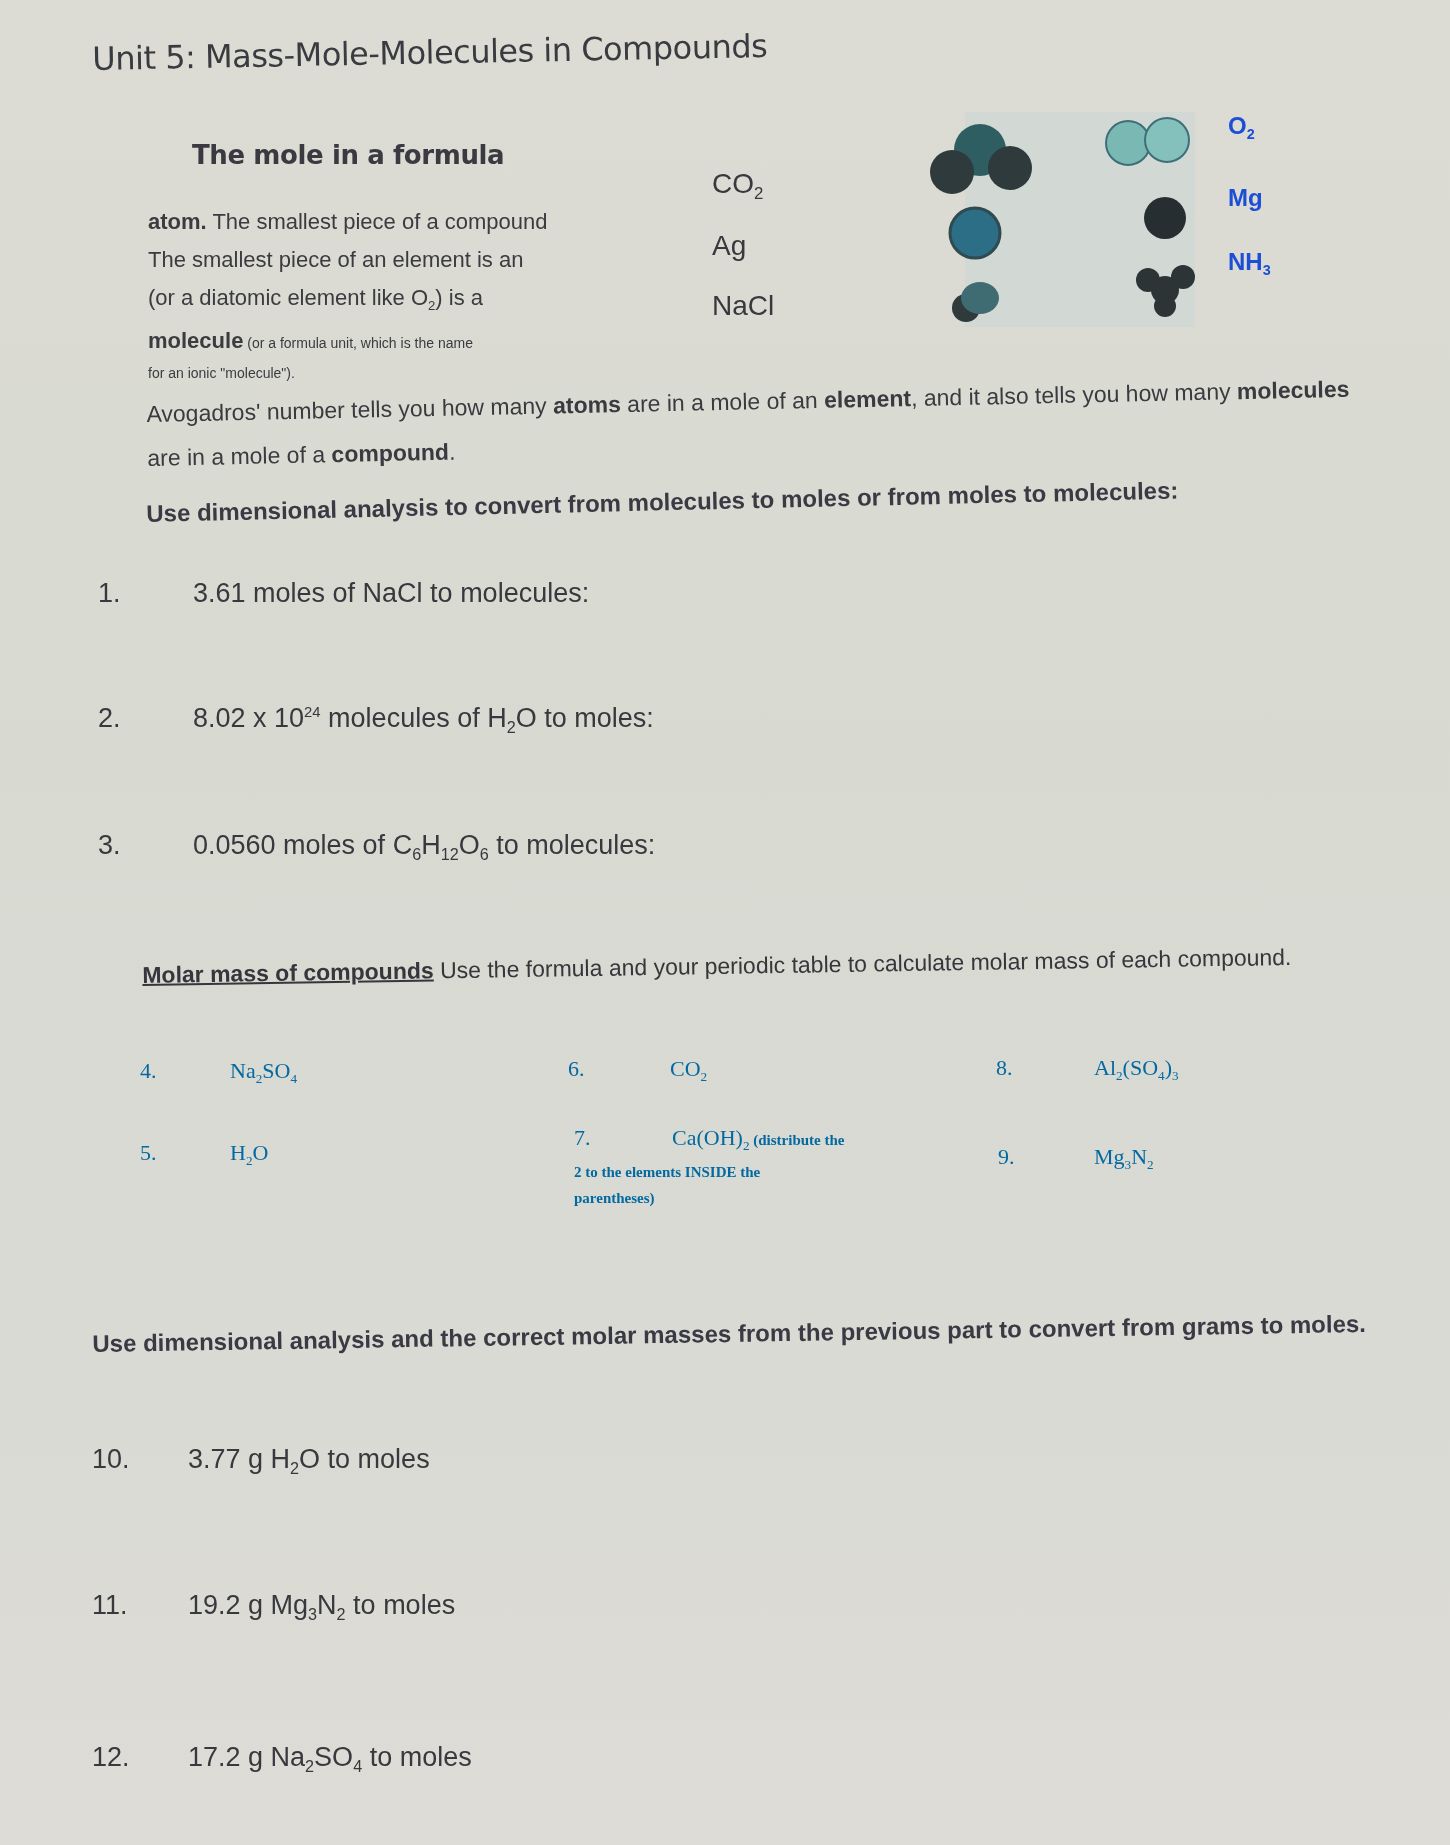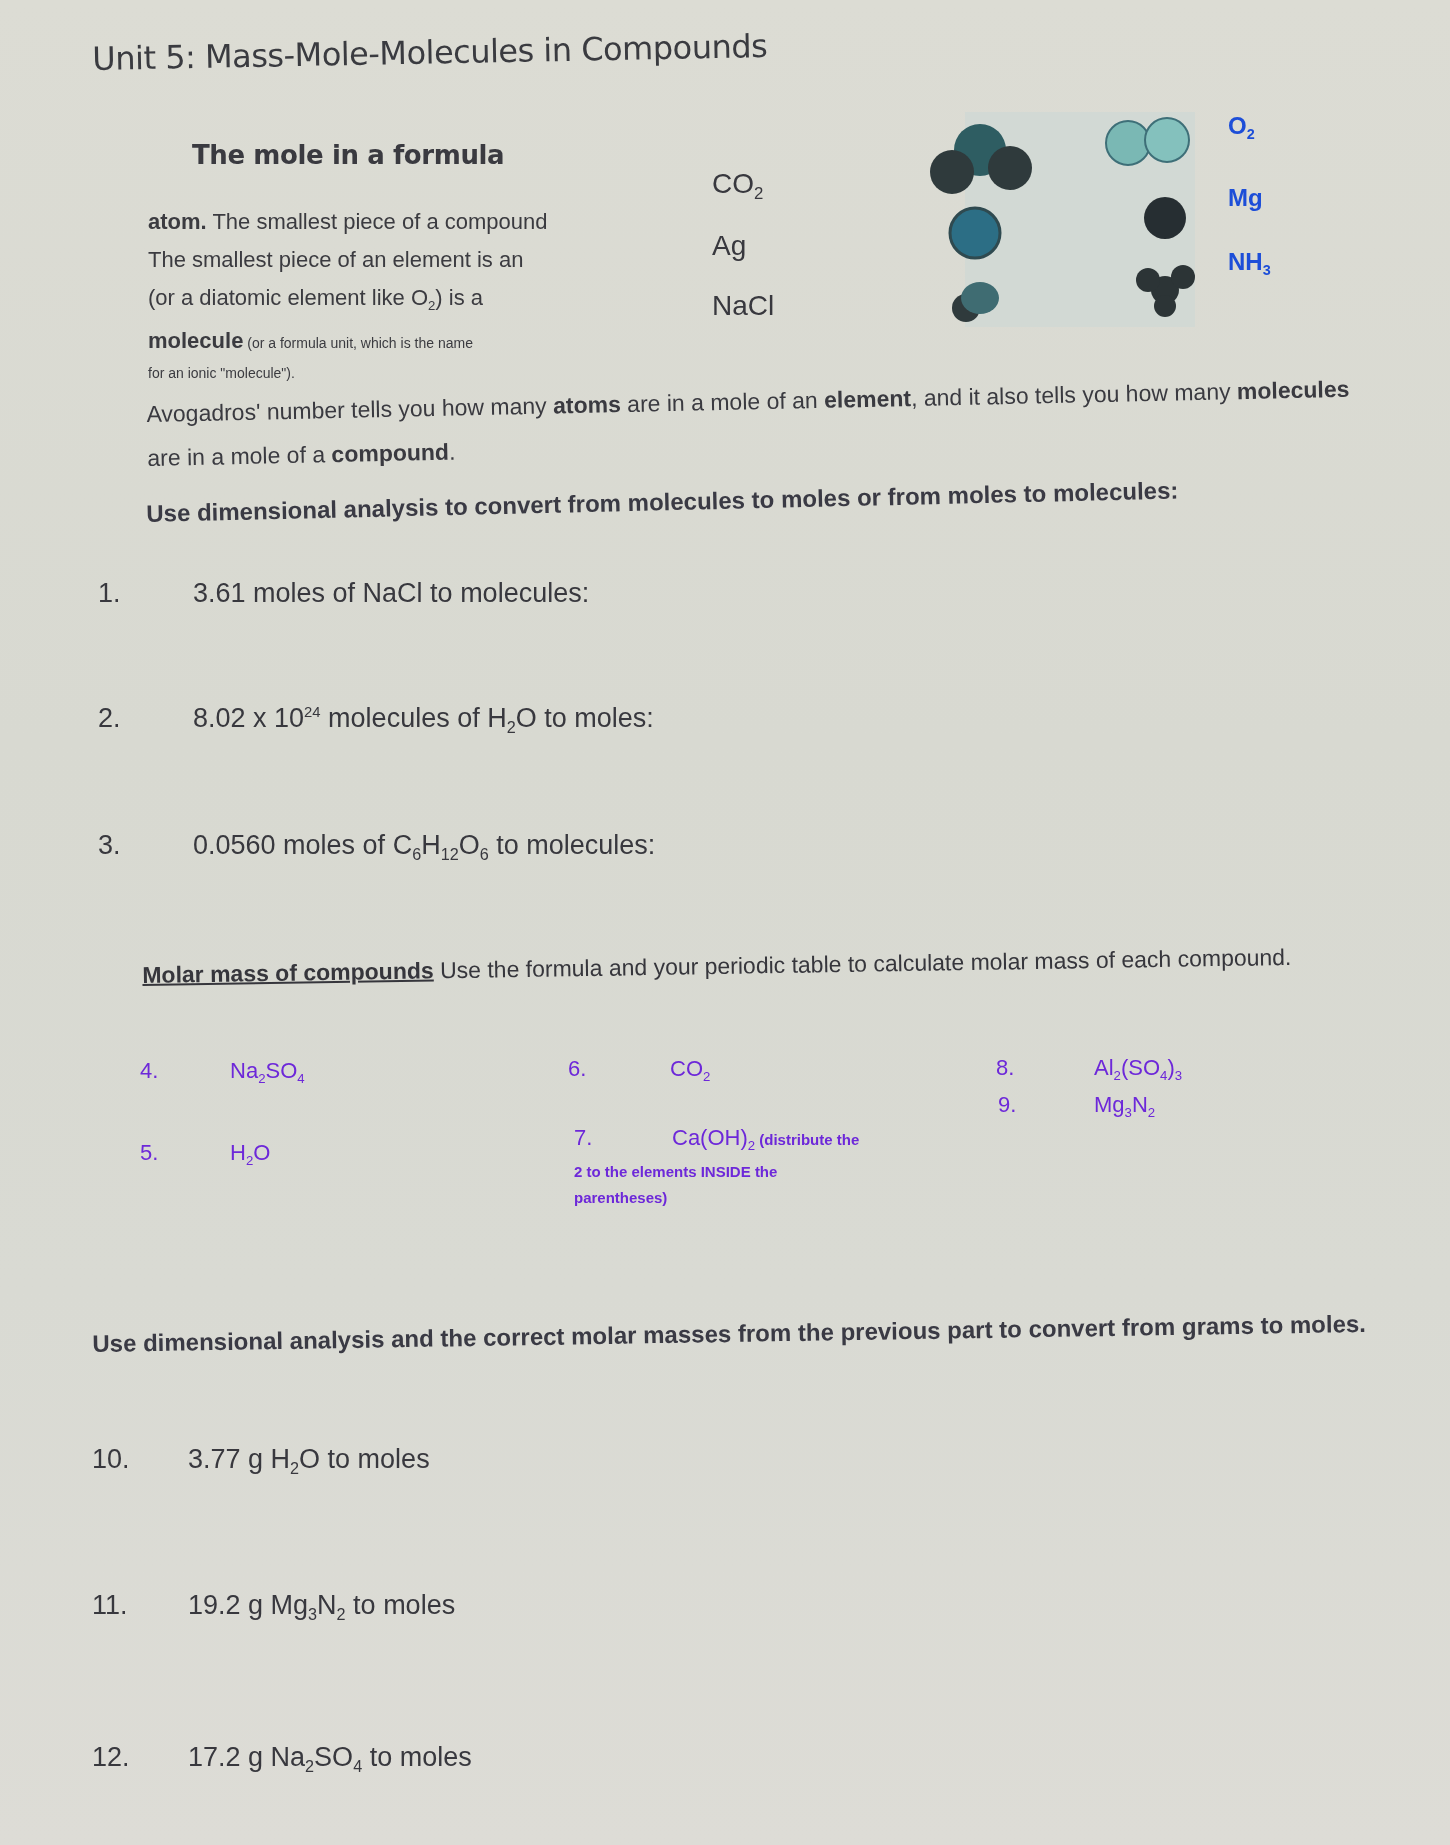--- a/index.html
+++ b/index.html
@@ -30,21 +30,21 @@
     }
     .para { left: 146px; top: 392px; width: 1230px; font-size: 23px; line-height: 44px; color: #3a3a40;
       transform: rotate(-1.2deg); transform-origin: left top; }
     .instr { left: 146px; top: 500px; font-size: 24px; font-weight: bold; color: #3a3a44;
       transform: rotate(-1.3deg); transform-origin: left top; white-space: nowrap; }
     .q { font-size: 27px; color: #38383e; white-space: nowrap; }
     .q .num { display: inline-block; width: 95px; }
     .molar-head { left: 142px; top: 955px; width: 1230px; font-size: 23px; line-height: 40px; color: #36363c;
       transform: rotate(-0.9deg); transform-origin: left top; }
     .molar-head u { font-weight: bold; text-decoration-thickness: 2px; }
-    .mm { font-size: 22px; color: #6d28d9; white-space: nowrap; }
+    .mm { font-size: 22px; color: #0369a1; white-space: nowrap; font-family: Liberation Serif, serif; }
     .mm .num { display: inline-block; width: 90px; }
     .note { font-size: 15px; font-weight: bold; }
     .convert-head { left: 92px; top: 1322px; width: 1290px; font-size: 24px; font-weight: bold; line-height: 44px; color: #3a3a44;
       transform: rotate(-0.9deg); transform-origin: left top; }
   </style>
 </head>
 <body>
 
 <div class="abs title">Unit 5: Mass-Mole-Molecules in Compounds</div>
 <div class="abs subhead">The mole in a formula</div>
@@ -132,21 +132,21 @@
 <div class="abs mm" style="left:574px; top:1125px; line-height:26px">
   <div><span class="num" style="width:98px">7.</span><span>Ca(OH)</span><sub>2</sub><span class="note"> (distribute the</span></div>
   <div class="note">2 to the elements INSIDE the</div>
   <div class="note">parentheses)</div>
 </div>
 
 <div class="abs mm" style="left:996px; top:1055px">
   <span class="num" style="width:98px">8.</span><span>Al</span><sub>2</sub><span>(SO</span><sub>4</sub><span>)</span><sub>3</sub>
 </div>
 
-<div class="abs mm" style="left:998px; top:1092px">
+<div class="abs mm" style="left:998px; top:1144px">
   <span class="num" style="width:96px">9.</span><span>Mg</span><sub>3</sub><span>N</span><sub>2</sub>
 </div>
 
 <div class="abs convert-head">Use dimensional analysis and the correct molar masses from the previous part to convert from grams to moles.</div>
 
 <div class="abs q" style="left:92px; top:1444px">
   <span class="num" style="width:96px">10.</span><span>3.77 g H</span><sub>2</sub><span>O to moles</span>
 </div>
 
 <div class="abs q" style="left:92px; top:1590px">

